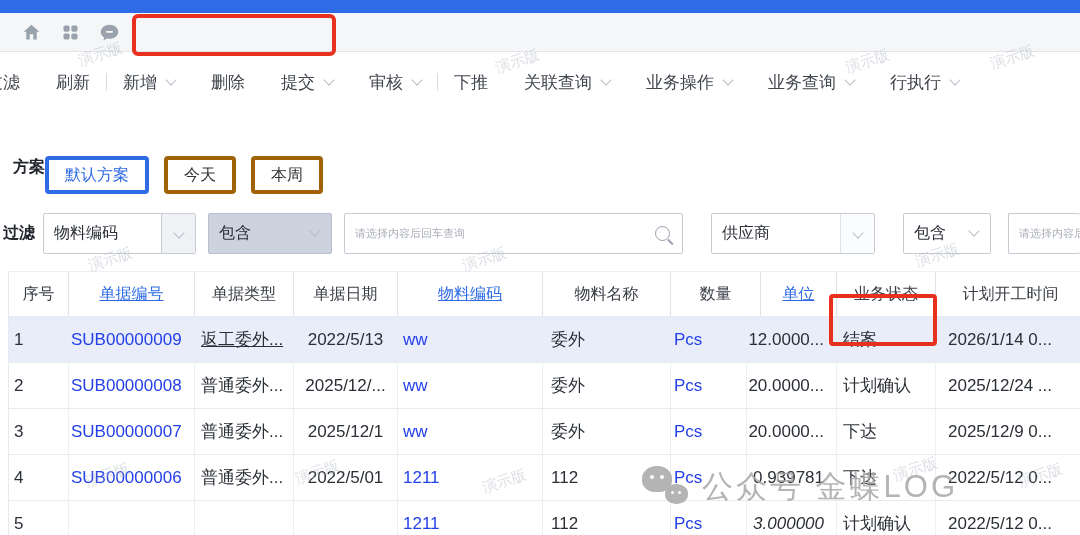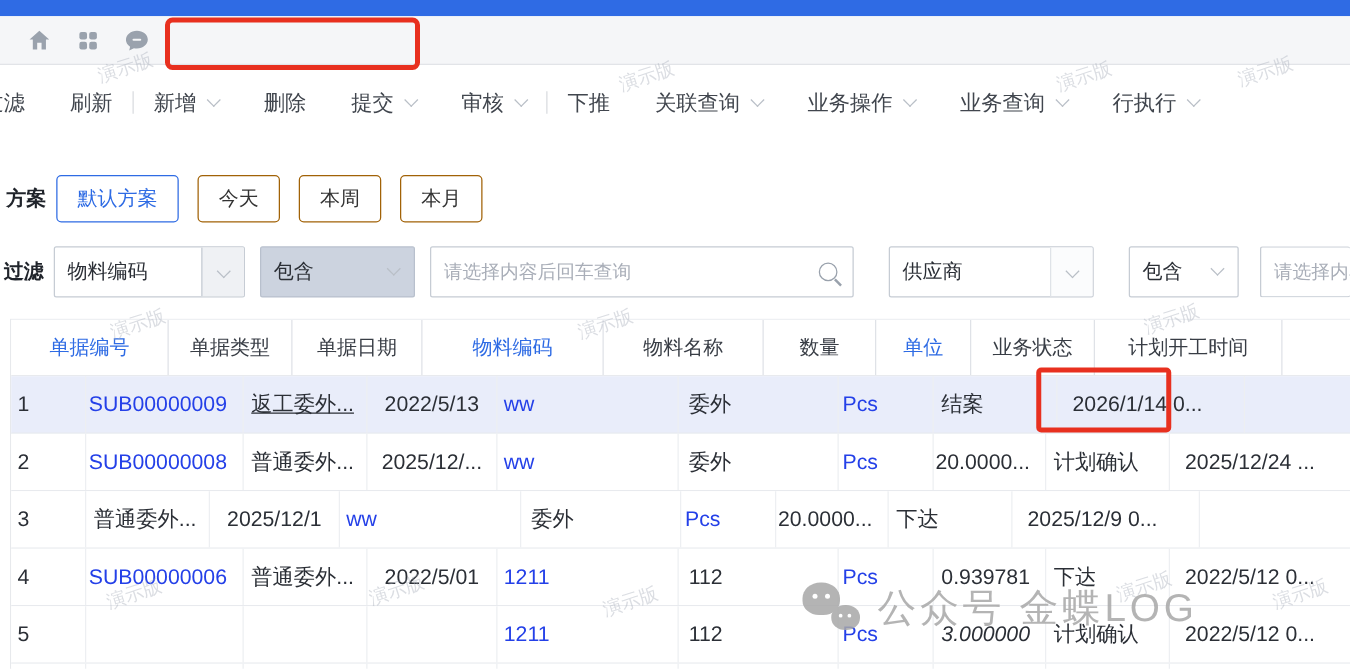--- a/index.html
+++ b/index.html
@@ -22,57 +22,57 @@
 
   
   .toolbar { height:60px; display:flex; align-items:center; font-size:17px; color:#41464e; }
   .tb-item { display:flex; align-items:center; margin-right:36px; white-space:nowrap; cursor:default; }
   .tb-item:first-child { margin-left:-14px; }
   .tb-sep { width:1px; height:18px; background:#d9dce0; margin-right:16px; margin-left:-20px; }
   .chev { width:8px; height:8px; border-right:1.6px solid #b9bfc7; border-bottom:1.6px solid #b9bfc7;
     transform:rotate(45deg); margin-left:10px; margin-top:-5px; flex:0 0 auto; }
 
   
-  .scheme { margin-top:28px; display:flex; align-items:center; }
+  .scheme { margin-top:28px; display:flex; align-items:center;text-align:right; }
   .scheme-label { font-weight:bold; font-size:16px; color:#20242b; margin-left:5px; width:40px; }
   .scheme-btn { height:38px; padding:0 16px; min-width:60px; margin-right:15px; background:#fff;
-    border:1px solid #a16207; border-radius:4px; font-size:16px; color:#333;
-    display:flex; align-items:center; justify-content:center; }
+    border:4px solid #a16207; border-radius:4px; font-size:16px; color:#333;
+    display:flex; align-items:center; justify-content:center;margin-top:16px; }
   .scheme-btn.active { color:#2e6be4; border-color:#2e6be4; }
 
   
   .filters { margin-top:19px; display:flex; align-items:center; height:41px; }
   .filter-label { font-weight:bold; font-size:16px; color:#20242b; margin-left:3px; margin-right:8px; }
   .ctrl { height:41px; border:1px solid #c6ccd4; border-radius:2px; background:#fff;
     display:flex; align-items:center; font-size:16px; color:#2b2f36; }
   .ctrl .val { padding-left:10px; flex:1; white-space:nowrap; overflow:hidden; }
   .ctrl .arrowseg { width:34px; align-self:stretch; border-left:1px solid #c6ccd4; background:#eff1f4;
     display:flex; align-items:center; justify-content:center; }
   .ctrl.filled { background:#ccd3df; border-color:#b8c0cd; }
   .ctrl.plainsel .chev { margin-right:12px; margin-left:6px; }
-  .ctrl input { border:none; outline:none; background:transparent; font-size:15px; width:100%;
-    padding-left:10px; font-family:Liberation Sans, sans-serif; color:#ec4899; }
+  .ctrl input { border:none; outline:none; background:transparent; font-size:11px; width:100%;
+    padding-left:10px; font-family:Liberation Mono, monospace; color:#ec4899; }
   .ctrl input::placeholder { color:#a9aeb8; }
   .searchwrap { position:relative; }
   .mag { width:15px; height:15px; border:1.7px solid #99a1ac; border-radius:50%; position:relative;
     margin-right:12px; flex:0 0 auto; }
   .mag::after { content:""; position:absolute; width:7px; height:1.7px; background:#99a1ac;
     bottom:-3px; right:-5px; transform:rotate(45deg); }
 
   
   .grid { margin-top:17px; margin-left:8px; width:1077px; border-left:1px solid #e7e9ec; border-top:1px solid #eef0f3; }
   .g-row { display:flex; height:46px; border-bottom:1px solid #e8eaee; background:#fff; }
   .g-row.header { height:45px; font-size:16px; color:#383d45; }
   .g-row.selected { background:#e9edfa; }
   .g-cell { display:flex; align-items:center; border-right:1px solid #edeff2; overflow:hidden;
     white-space:nowrap; font-size:17px; flex:0 0 auto; }
   .g-row.header .g-cell { justify-content:center; font-size:16px; border-right:1px solid #dfe2e7; }
   .g-cell.al-c { justify-content:center; }
   .g-cell.al-r { justify-content:flex-end; }
-  .hdr-link { color:#2e6be4; }
+  .hdr-link { color:#2e6be4; text-decoration:underline; }
   .cell-link { color:#2440e8; }
 
   
   .redbox { position:absolute; border:4px solid #e8301f; border-radius:6px; z-index:40; pointer-events:none; }
   #redbox-tab   { left:132px; top:14px;  width:204px; height:42px; }
   #redbox-status{ left:829px; top:294px; width:108px; height:52px; border-radius:4px; }
 
   
   .wm { position:absolute; color:#aab0bc; opacity:.42; font-size:15px; transform:rotate(-18deg);
     z-index:30; pointer-events:none; white-space:nowrap; }
@@ -160,21 +160,20 @@
       <i class="chev"></i>
     </div>
   </div>
 
 <div class="scheme">
   <span class="scheme-label">方案</span>
   <span id="scheme-btns" style="display:flex;">
       <div class="scheme-btn active">默认方案</div>
       <div class="scheme-btn">今天</div>
       <div class="scheme-btn">本周</div>
-      <div class="scheme-btn">本月</div>
     </span>
 </div>
 
 <div class="filters">
   <span class="filter-label">过滤</span>
 
   <div class="ctrl" style="width:153px;">
     <span class="val">物料编码</span>
     <span class="arrowseg">
         <i class="chev" style="margin:0 0 2px 0;"></i>
@@ -203,20 +202,23 @@
     <i class="chev"></i>
   </div>
 
   <div class="ctrl" style="width:72px; margin-left:17px; border-right:none;">
     <input placeholder="请选择内容后回车查询" style="">
   </div>
 </div>
 
 <div class="grid" id="grid">
     <div class="g-row header">
+      <div class="g-cell" style="width: 60px;">
+        <span>序号</span>
+      </div>
       <div class="g-cell" style="width: 126px;">
         <span class="hdr-link">单据编号</span>
       </div>
       <div class="g-cell" style="width: 99px;">
         <span>单据类型</span>
       </div>
       <div class="g-cell" style="width: 104px;">
         <span>单据日期</span>
       </div>
       <div class="g-cell" style="width: 145px;">
@@ -253,20 +255,23 @@
       </div>
       <div class="g-cell" style="width: 145px; padding-left: 5px;">
         <span class="cell-link">ww</span>
       </div>
       <div class="g-cell" style="width: 128px; padding-left: 8px;">
         <span>委外</span>
       </div>
       <div class="g-cell" style="width: 76px; padding-left: 3px;">
         <span class="cell-link">Pcs</span>
       </div>
+      <div class="g-cell al-r" style="width: 90px; padding-right: 12px;">
+        <span>12.0000...</span>
+      </div>
       <div class="g-cell" style="width: 99px; padding-left: 6px;">
         <span>结案</span>
       </div>
       <div class="g-cell" style="width: 150px; padding-left: 12px;">
         <span>2026/1/14 0...</span>
       </div>
     </div>
     <div class="g-row">
       <div class="g-cell" style="width: 60px; padding-left: 5px;">
         <span>2</span>
@@ -295,20 +300,23 @@
       <div class="g-cell" style="width: 99px; padding-left: 6px;">
         <span>计划确认</span>
       </div>
       <div class="g-cell" style="width: 150px; padding-left: 12px;">
         <span>2025/12/24 ...</span>
       </div>
     </div>
     <div class="g-row">
       <div class="g-cell" style="width: 60px; padding-left: 5px;">
         <span>3</span>
+      </div>
+      <div class="g-cell" style="width: 126px; padding-left: 2px;">
+        <span class="cell-link">SUB00000007</span>
       </div>
       <div class="g-cell" style="width: 99px; padding-left: 6px;">
         <span>普通委外...</span>
       </div>
       <div class="g-cell al-c" style="width: 104px;">
         <span>2025/12/1</span>
       </div>
       <div class="g-cell" style="width: 145px; padding-left: 5px;">
         <span class="cell-link">ww</span>
       </div>

